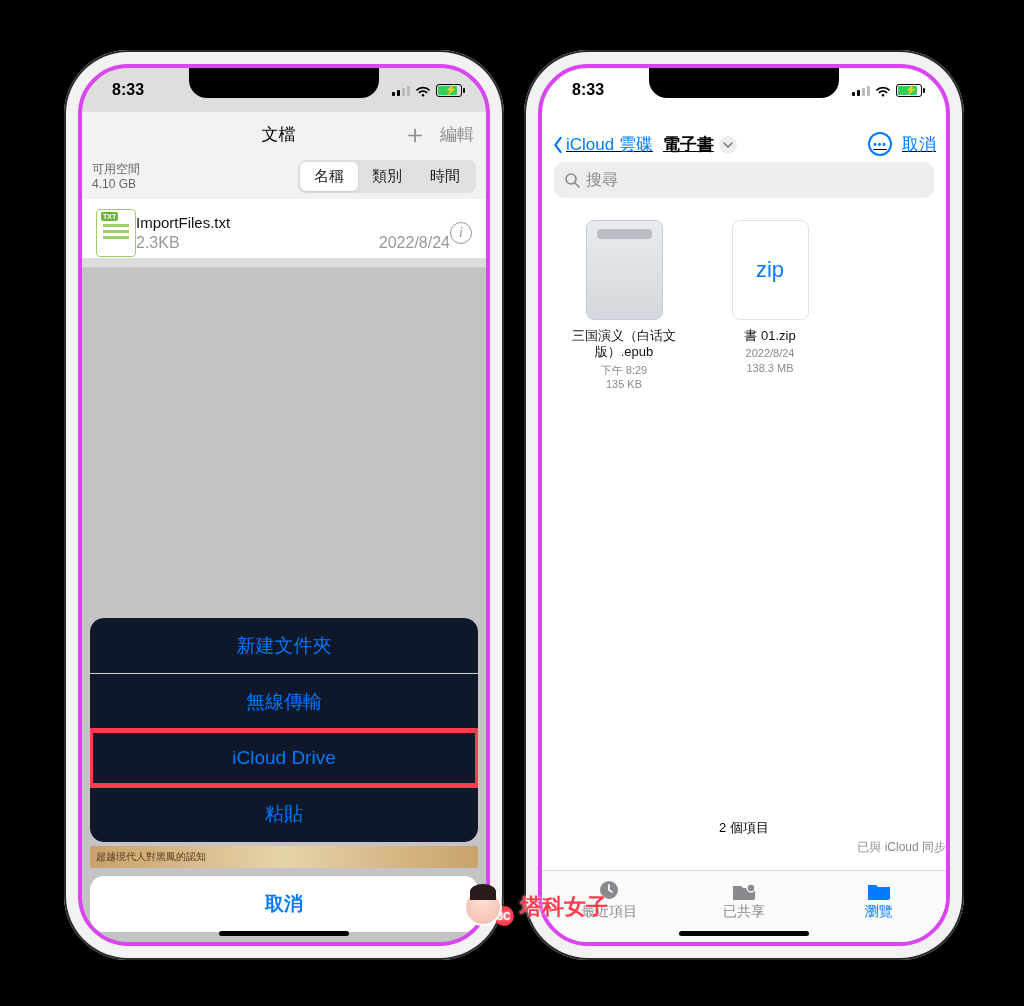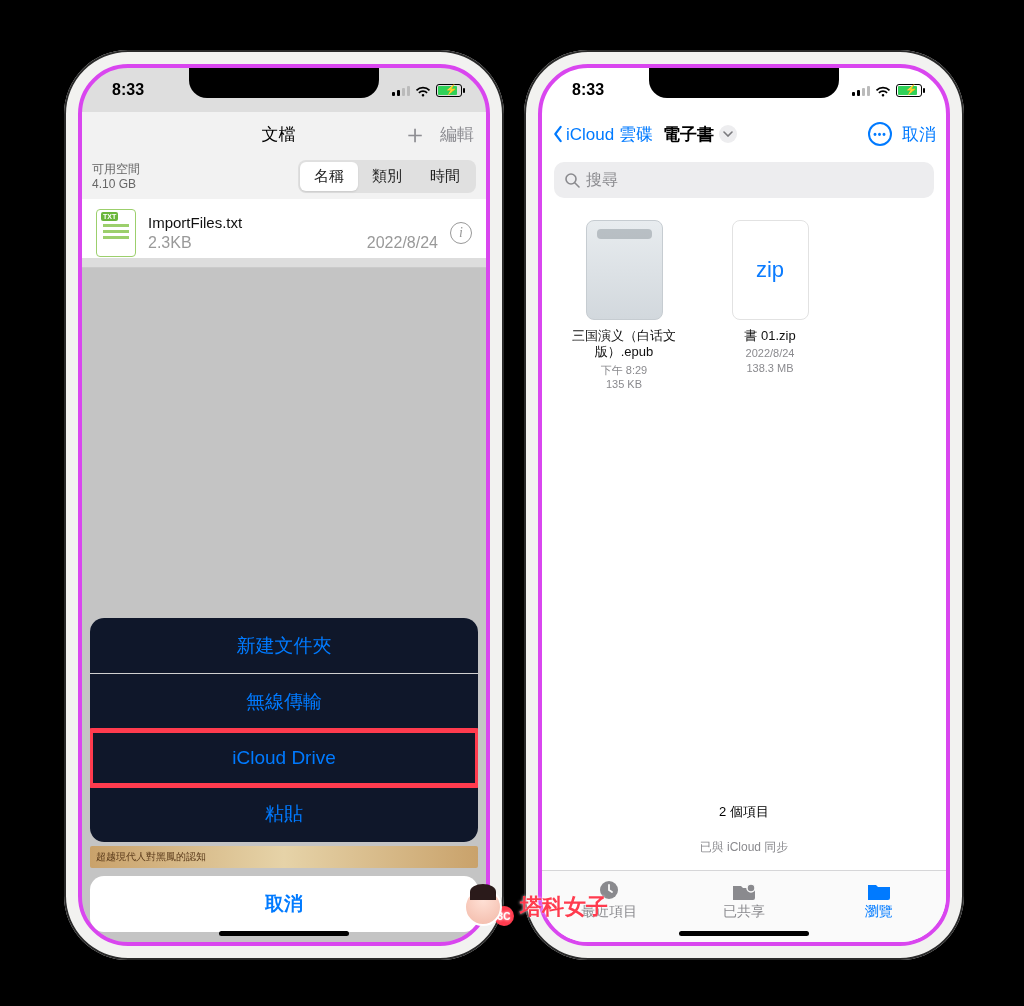--- a/index.html
+++ b/index.html
@@ -93,21 +93,21 @@
   }
   .subbar .free{line-height:1.2}
   .subbar .seg{
     margin-left:auto;display:flex;background:#e0e0e0;border-radius:8px;padding:2px;
     font-size:15px;color:#222;
   }
   .subbar .seg span{padding:5px 14px;border-radius:6px;}
   .subbar .seg span.on{background:#fff;box-shadow:0 1px 2px rgba(0,0,0,.1);}
 
   .file-row{
-    display:flex;align-items:center;gap:12px;
+    display:flex;align-items:center;
     padding:10px 14px;background:#fff;border-bottom:1px solid #e6e6e6;
   }
   .file-ic{width:40px;height:48px;border:1px solid #9ccf6c;border-radius:4px;display:flex;align-items:center;justify-content:center;color:#6bb63b;font-size:9px;font-weight:700;position:relative;background:#fff;}
   .file-ic::before{content:"";position:absolute;left:6px;right:6px;top:14px;height:3px;background:#9ccf6c;box-shadow:0 6px 0 #9ccf6c,0 12px 0 #9ccf6c;}
   .file-ic span{position:absolute;top:2px;left:4px;background:#6bb63b;color:#fff;font-size:7px;padding:1px 2px;border-radius:2px;}
   .file-meta{flex:1}
   .file-meta .fn{font-size:15px;color:#111;margin-bottom:3px;}
   .file-meta .sub{font-size:16px;color:#999;display:flex;justify-content:space-between;}
   .info-circ{width:22px;height:22px;border:1.5px solid #999;border-radius:50%;display:flex;align-items:center;justify-content:center;color:#999;font-style:italic;font-family:Georgia,serif;font-size:14px;}
 
@@ -126,21 +126,21 @@
   .cancel-sheet{
     background:#fff;border-radius:14px;height:56px;display:flex;align-items:center;justify-content:center;
     font-size:19px;color:#007aff;font-weight:600;
   }
   .ad-strip{height:22px;background:linear-gradient(90deg,#c9a26b,#e6d3a8,#c9a26b);margin:-4px 0 8px 0;border-radius:2px;font-size:10px;color:#5a3a1a;display:flex;align-items:center;padding:0 6px;overflow:hidden;}
 
   .home-ind{position:absolute;bottom:6px;left:50%;transform:translateX(-50%);width:130px;height:5px;background:#000;border-radius:3px;}
 
   
   .nav-r{
-    height:44px;display:flex;align-items:center;padding:0 10px;font-size:17px;
+    height:44px;display:flex;align-items:flex-end;padding:0 10px;font-size:17px;text-decoration:underline;
   }
   .nav-r .back{color:#007aff;display:flex;align-items:center;gap:2px;}
   .nav-r .back svg{width:12px;height:18px;}
   .nav-r .title{font-weight:600;margin-left:10px;display:flex;align-items:center;gap:5px;}
   .nav-r .chev{width:18px;height:18px;border-radius:50%;background:#ededef;display:flex;align-items:center;justify-content:center;}
   .nav-r .chev svg{width:10px;height:6px;}
   .nav-r .sp{flex:1}
   .nav-r .more{width:24px;height:24px;border:2px solid #007aff;border-radius:50%;display:flex;align-items:center;justify-content:center;color:#007aff;font-weight:700;letter-spacing:1px;font-size:10px;margin-right:10px;}
   .nav-r .cancel{color:#007aff;}
 
@@ -155,21 +155,21 @@
   .thumb{width:77px;height:100px;margin:0 auto 8px;border-radius:8px;display:flex;align-items:center;justify-content:center;}
   .thumb.epub{background:linear-gradient(#e8ecef,#d2d8dd);border:1px solid #c6ccd1;position:relative;}
   .thumb.epub::before{content:"";position:absolute;top:8px;left:10px;right:10px;height:10px;background:#9aa2a8;border-radius:4px;opacity:.6;}
   .thumb.zip{background:#fff;border:1px solid #e2e2e2;color:#0a7bff;font-size:22px;font-weight:500;}
   .gitem .fn{font-size:13px;line-height:1.25;margin-bottom:2px;}
   .gitem .meta{color:#8a8a8e;font-size:11px;line-height:1.3;}
 
   .footer-info{
     position:absolute;left:0;right:0;bottom:86px;text-align:center;font-size:13px;color:#000;
   }
-  .footer-info .sub{color:#8a8a8e;font-size:12px;margin-top:18px;}
+  .footer-info .sub{color:#8a8a8e;font-size:12px;margin-top:2px;text-align:right;}
 
   .tabbar{
     position:absolute;left:0;right:0;bottom:0;height:72px;border-top:.5px solid #d6d6d8;
     display:flex;background:#fafafa;
   }
   .tabbar .tab{flex:1;display:flex;flex-direction:column;align-items:center;justify-content:center;gap:2px;font-size:14px;color:#8a8a8e;padding-bottom:14px;}
   .tabbar .tab.on{color:#007aff;}
   .tabbar svg{width:26px;height:22px;}
 
   

